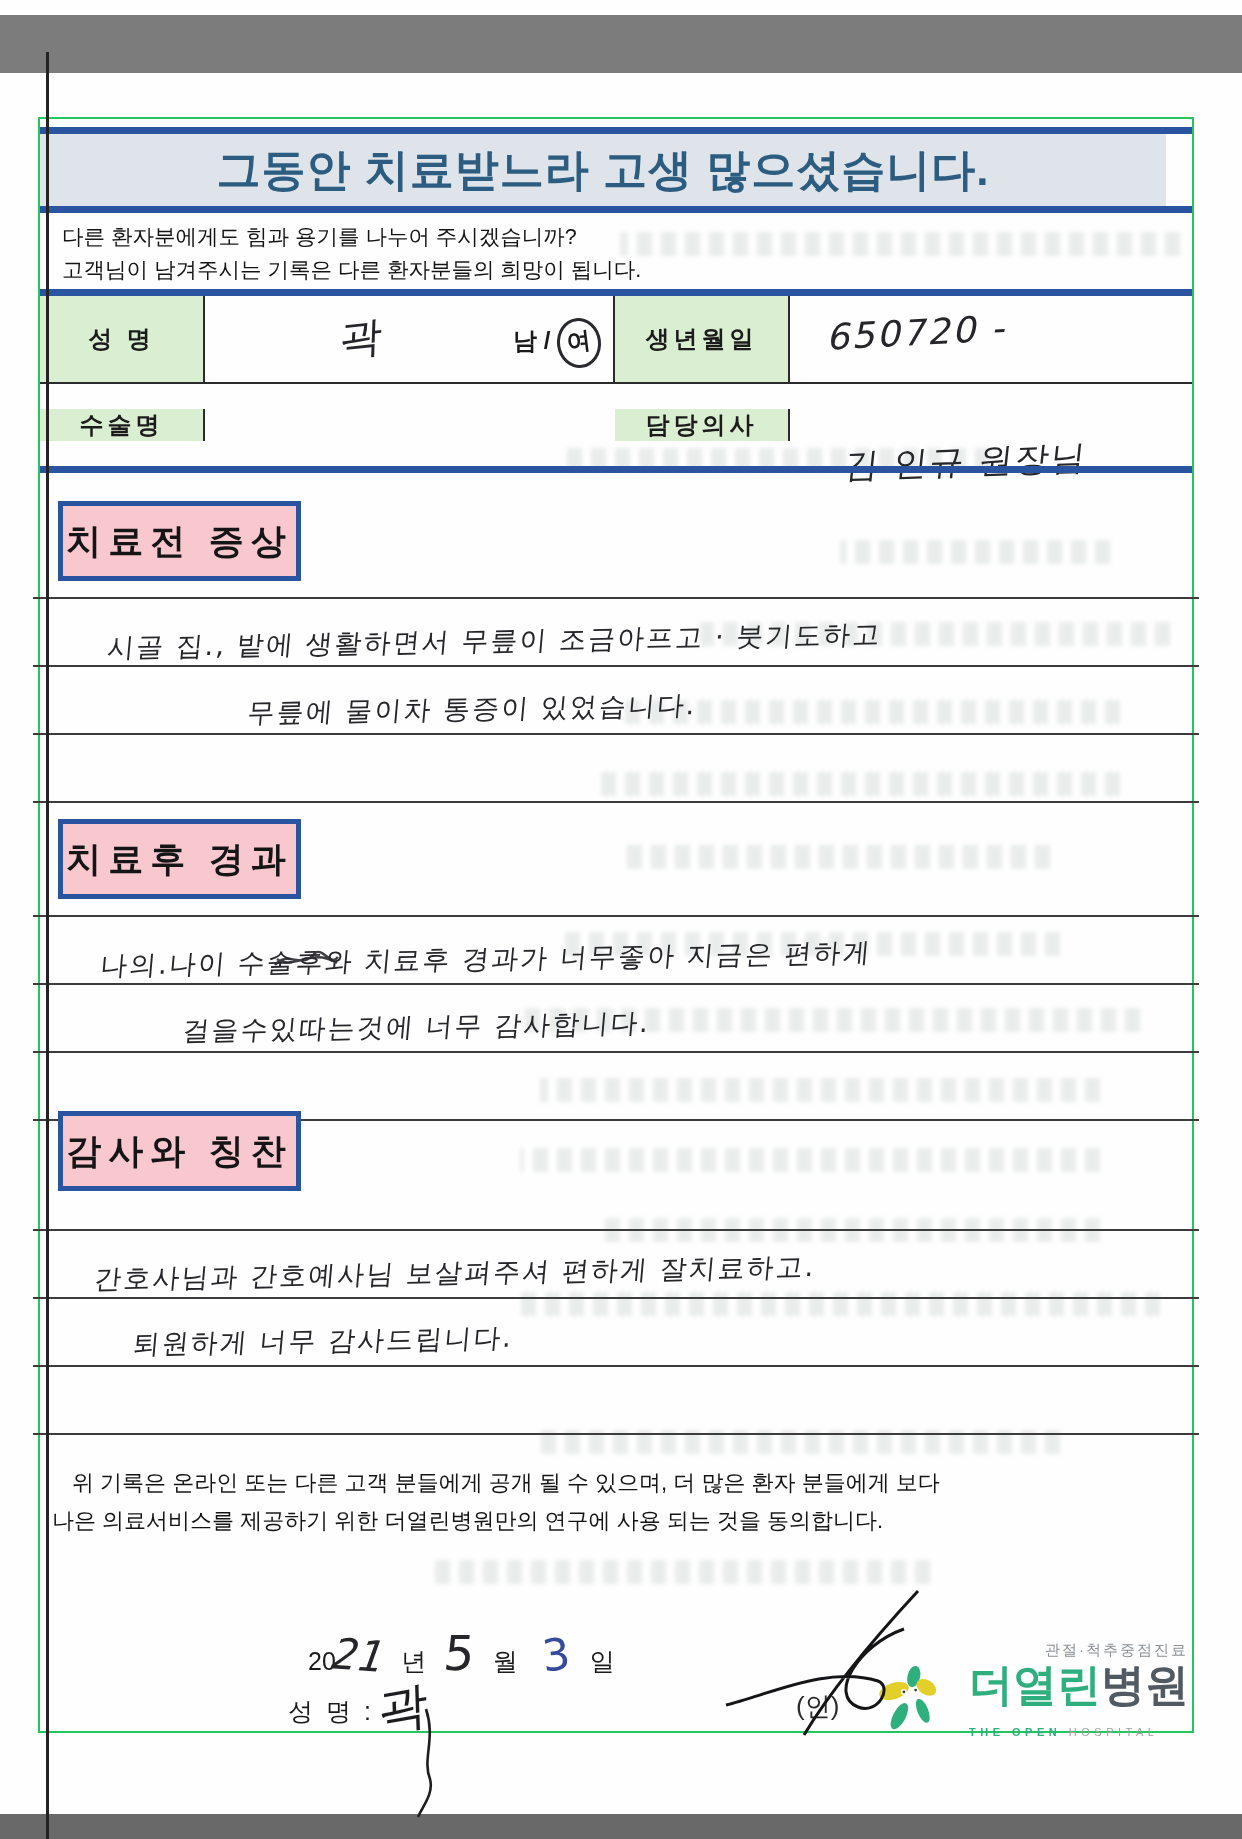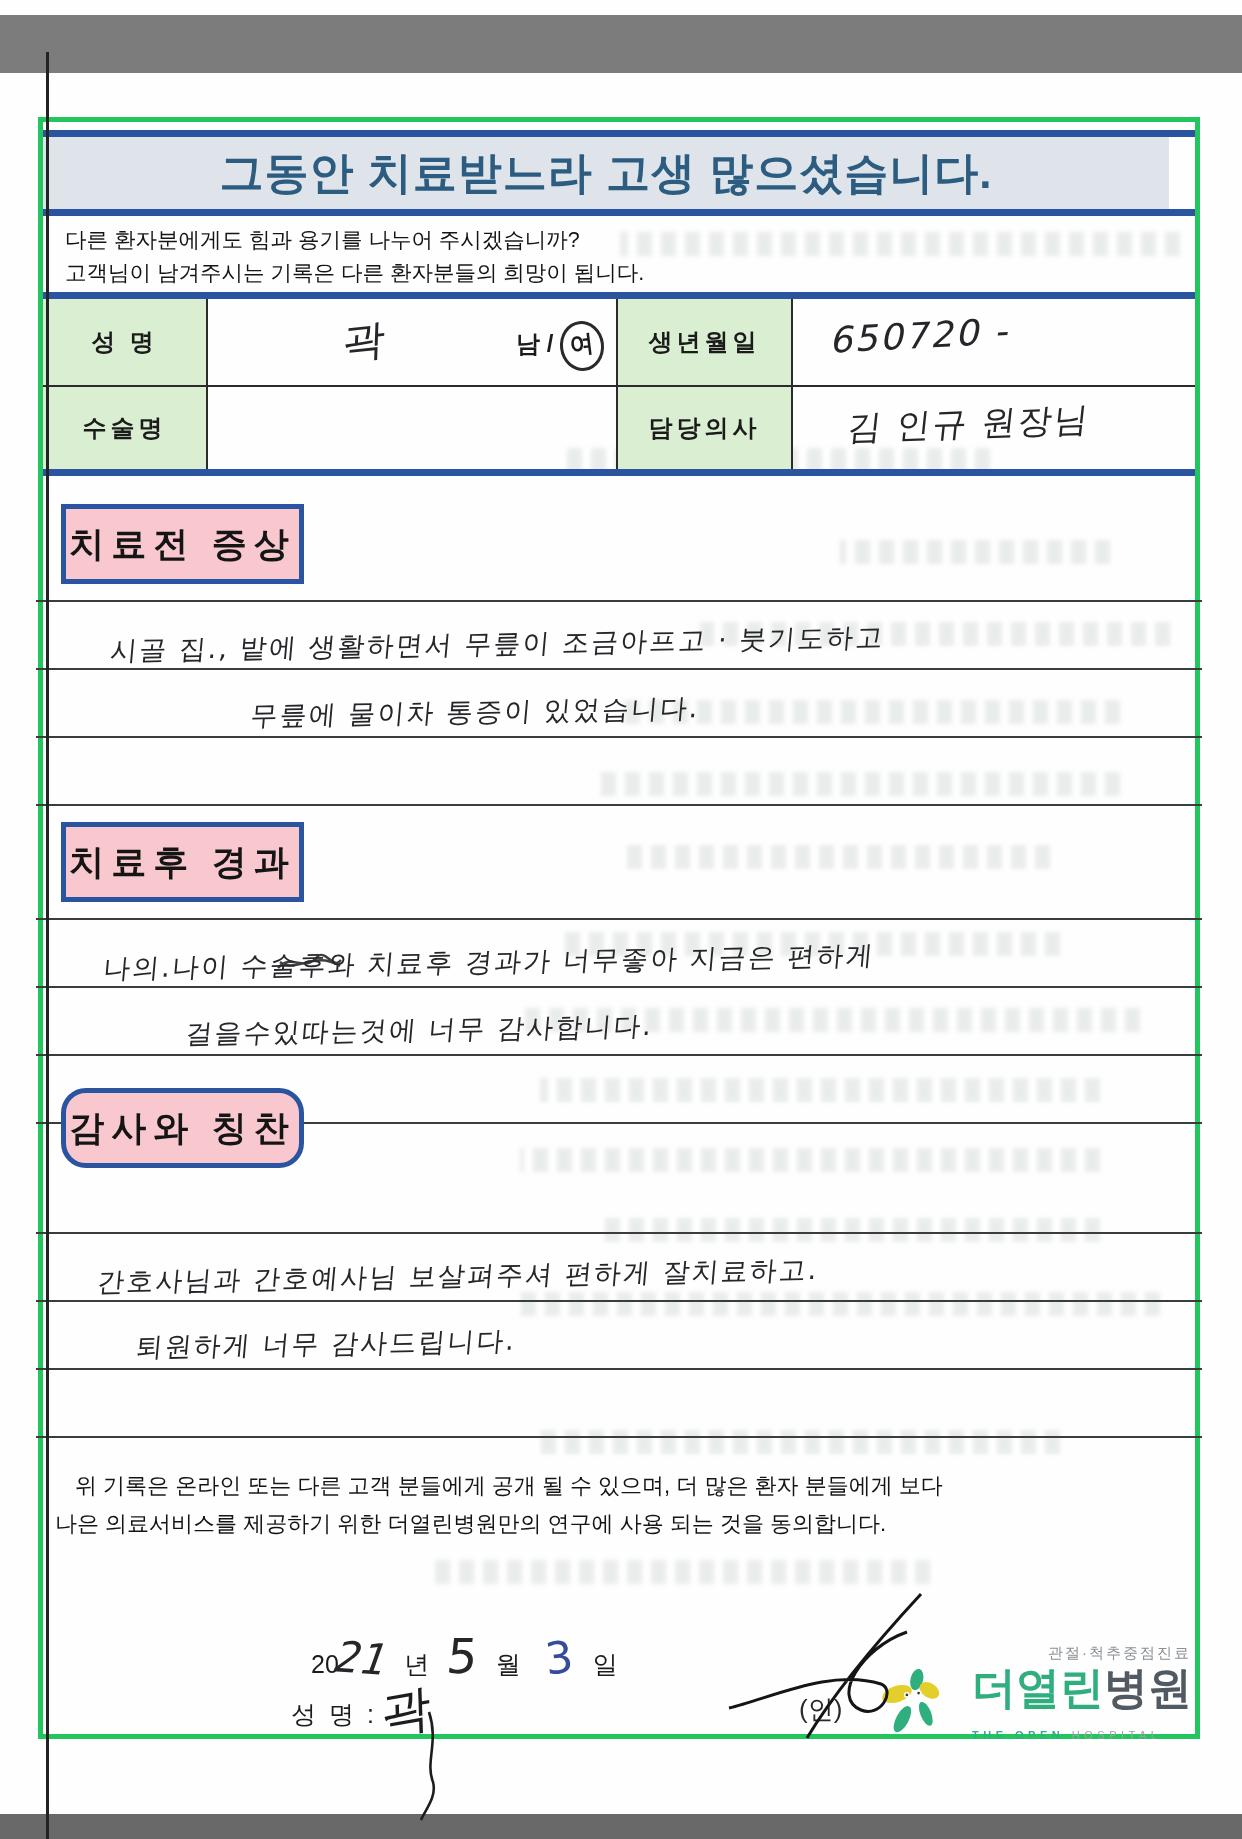--- a/index.html
+++ b/index.html
@@ -4,34 +4,34 @@
 <style>
   html,body{margin:0;padding:0;background:#e9e9e9;}
   #page{position:relative;width:1242px;height:1839px;background:#fefefe;overflow:hidden;
         font-family:"Liberation Sans",sans-serif;}
   
   .band-top{position:absolute;left:0;top:15px;width:1242px;height:58px;background:#7c7c7c;}
   .band-bottom{position:absolute;left:0;top:1814px;width:1242px;height:25px;background:#696969;}
   .vline{position:absolute;left:46px;top:52px;width:3px;height:1787px;background:#232323;z-index:40;}
   
   #frame{position:absolute;left:38px;top:117px;width:1152px;height:1612px;
-         border:5px solid #22c55e;overflow:visible;}
+         border:2px solid #22c55e;overflow:visible;}
   #inner{position:relative;width:1152px;height:1612px;}
   
   .bar{position:absolute;left:0;width:1152px;height:7px;background:#2a53a0;}
   .banner-panel{position:absolute;left:0;top:15px;width:1126px;height:72px;background:#dee4e9;}
   .title{width:100%;text-align:center;line-height:72px;font-size:44px;font-weight:bold;
          color:#2c5c80;letter-spacing:1px;}
   
   .intro{position:absolute;left:22px;top:102px;font-size:21.5px;color:#141414;line-height:33px;font-weight:500;}
   
   .ptable{position:absolute;left:0;top:177px;width:1152px;height:170px;font-size:24px;}
   .trow{display:flex;width:1152px;}
   .trow1{height:86px;border-bottom:2px solid #2b2b2b;}
-  .trow2{height:82px;}
+  .trow2{height:82px;align-items:center;}
   .tcell{box-sizing:border-box;display:flex;align-items:center;}
   .lab{background:#daeed2;border-right:2px solid #2b2b2b;justify-content:center;
        font-weight:bold;color:#1b1b1b;letter-spacing:4px;}
   .c1{width:165px;} .c2{width:410px;border-right:2px solid #2b2b2b;position:relative;}
   .c3{width:175px;} .c4{width:402px;position:relative;}
   .gender{position:absolute;right:12px;top:22px;font-size:24px;font-weight:bold;color:#1b1b1b;}
   .circ{display:inline-block;border:3px solid #2a2a2e;border-radius:50%;padding:4px 7px 8px 7px;
         transform:rotate(-7deg);}
   
   .hw{font-family:"DejaVu Sans",sans-serif;color:#26262a;transform:skewX(-6deg) rotate(-1deg);
@@ -167,21 +167,21 @@
           <svg class="scribble-over" style="left:238px;bottom:8px;" width="70" height="30" viewBox="0 0 70 30">
             <path d="M4 20 C 18 4, 30 26, 44 8 C 52 2, 60 22, 67 12 M6 14 C 22 26, 40 2, 66 18" stroke="#2a2a2e" stroke-width="2.4" fill="none"></path>
           </svg>
         </div>
         <div class="slot">
           <span class="hw" style="left:150px;">걸을수있따는것에 너무 감사합니다.</span>
         </div>
         <div class="slot"></div>
       </div>
 
-      <div class="sechead" style="top:966px;border-radius:25px;">감사와 칭찬</div>
+      <div class="sechead" style="top:992px;">감사와 칭찬</div>
       <div class="writearea" style="top:1110px;">
         <div class="slot">
           <span class="hw" style="left:62px;">간호사님과 간호예사님 보살펴주셔 편하게 잘치료하고.</span>
         </div>
         <div class="slot">
           <span class="hw" style="left:100px;">퇴원하게 너무 감사드립니다.</span>
         </div>
         <div class="slot"></div>
       </div>
 

